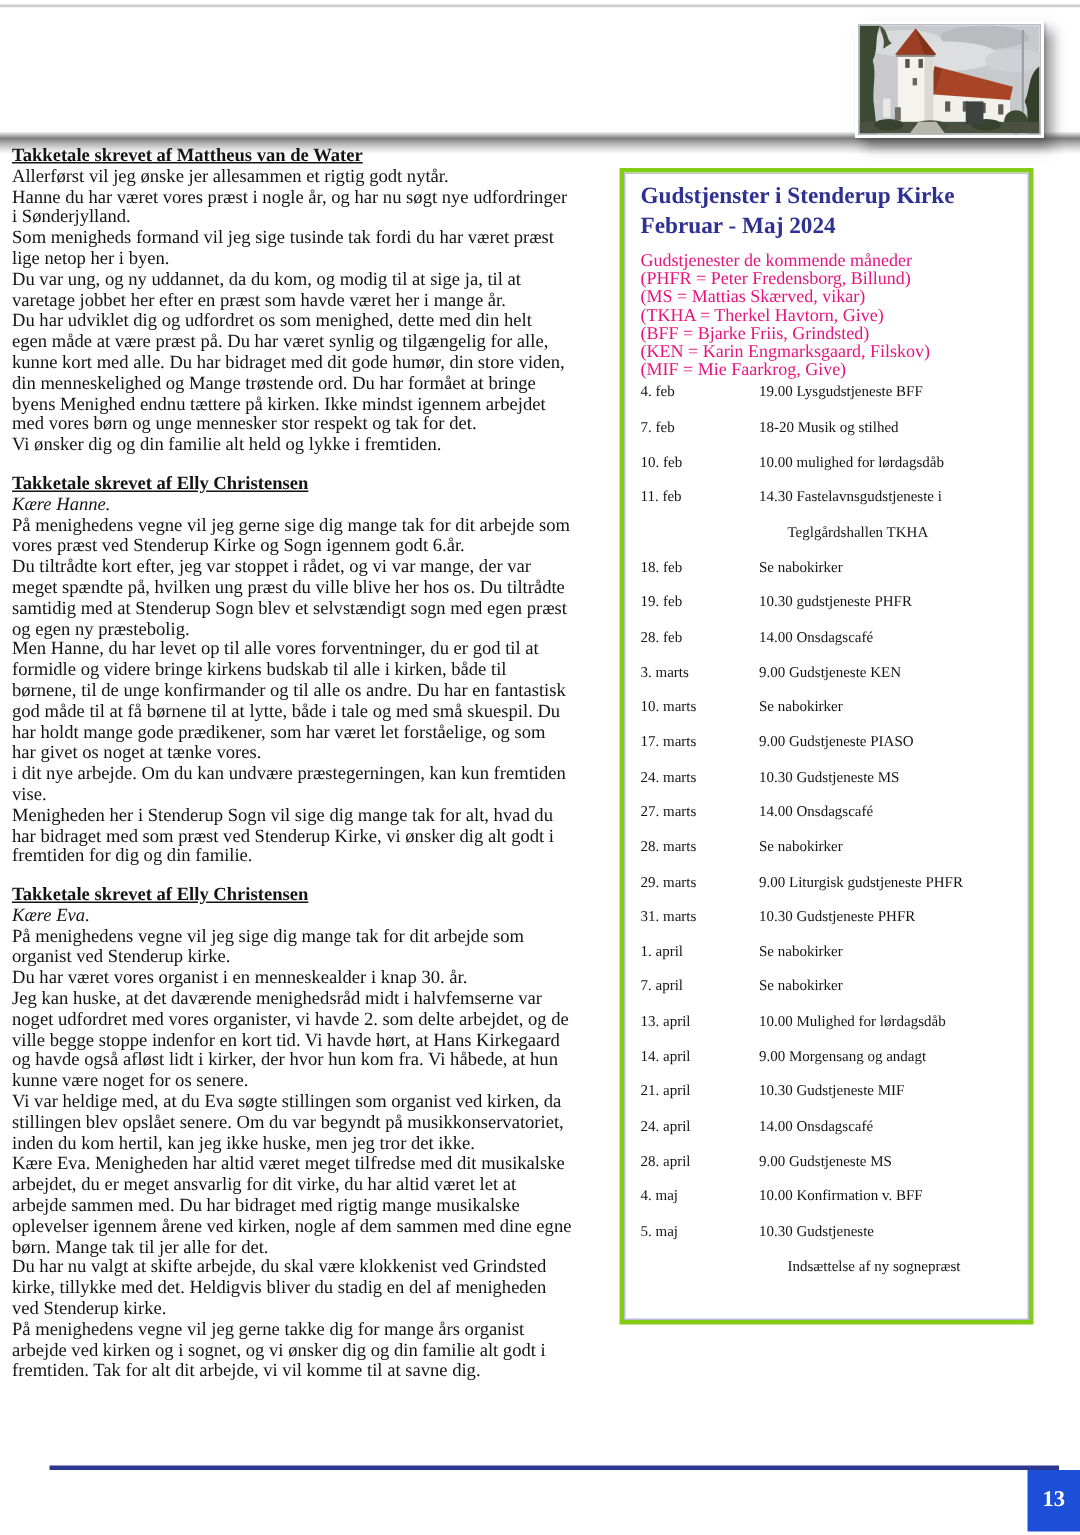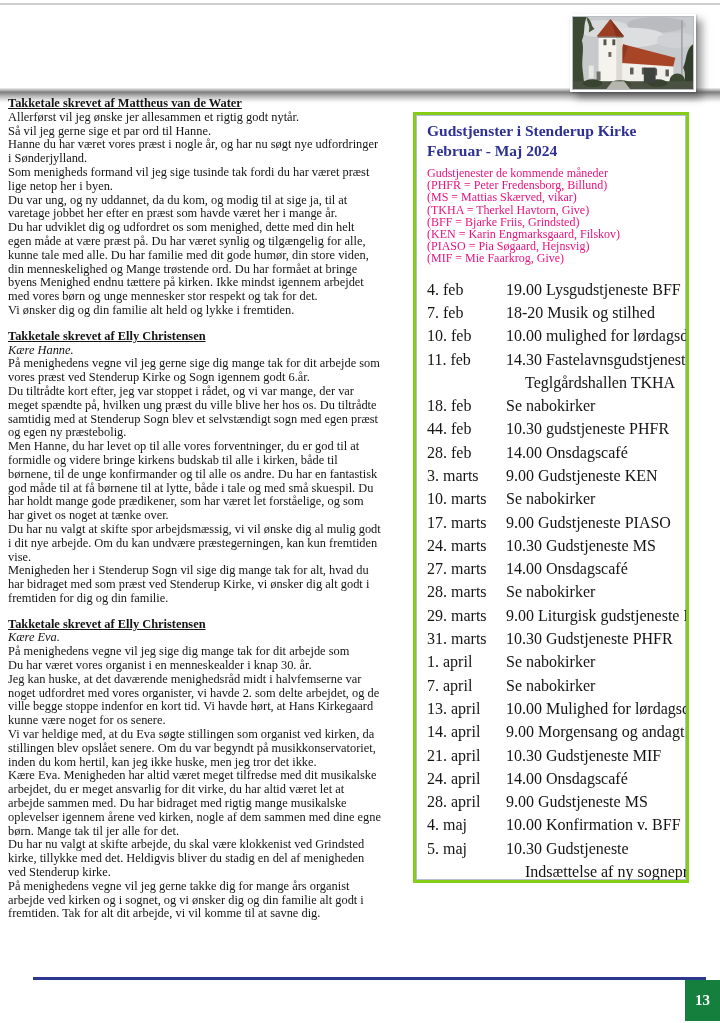--- a/index.html
+++ b/index.html
@@ -33,29 +33,29 @@
   
   .services-box{
     position:absolute;left:413px;top:112px;width:276px;height:771px;
     border:3px solid #84cc16;box-sizing:border-box;
     box-shadow:inset 0 0 0 1px #b7bcdd;
     padding:6px 4px 0 11px;background:#ffffff;overflow:hidden;
   }
   .box-title{color:#2e3192;font-weight:bold;font-size:15.5px;line-height:20px;white-space:nowrap;}
   .legend{color:#e8127e;font-size:12px;line-height:12.2px;margin-top:6px;}
   .legend div{white-space:nowrap;}
-  .schedule{margin-top:16px;font-size:16px;}
+  .schedule{margin-top:4px;font-size:10px;}
   .srow{display:flex;height:23.3px;align-items:baseline;}
   .sdate{width:79px;flex:none;white-space:nowrap;}
   .sdetail{white-space:nowrap;}
   .srow.indent .sdetail{padding-left:19px;}
   
   .footer-line{position:absolute;left:33px;top:977px;width:673px;height:3px;background:#2c3890;}
   .page-number-box{
-    position:absolute;left:685px;top:980px;width:35px;height:41px;background:#15803d;
+    position:absolute;left:685px;top:980px;width:35px;height:41px;background:#1d4ed8;
     color:#ffffff;font-weight:bold;font-size:15px;text-align:center;line-height:40px;
   }
 </style>
 </head>
 <body>
 
 <div class="header-top-line"></div>
 <div class="header-band"></div>
 <div class="header-shadow"></div>
 
@@ -98,30 +98,29 @@
   </svg>
 </div>
 
 <div class="main-text">
 
   <div class="article">
     <div class="article-heading">Takketale skrevet af Mattheus van de Water</div>
     <div>
 
     <div class="tline">Allerførst vil jeg ønske jer allesammen et rigtig godt nytår.</div>
-        <div class="tline">Så vil jeg gerne sige et par ord til Hanne.</div>
         <div class="tline">Hanne du har været vores præst i nogle år, og har nu søgt nye udfordringer</div>
         <div class="tline">i Sønderjylland.</div>
         <div class="tline">Som menigheds formand vil jeg sige tusinde tak fordi du har været præst</div>
         <div class="tline">lige netop her i byen.</div>
         <div class="tline">Du var ung, og ny uddannet, da du kom, og modig til at sige ja, til at</div>
         <div class="tline">varetage jobbet her efter en præst som havde været her i mange år.</div>
         <div class="tline">Du har udviklet dig og udfordret os som menighed, dette med din helt</div>
         <div class="tline">egen måde at være præst på. Du har været synlig og tilgængelig for alle,</div>
-        <div class="tline">kunne tale med alle. Du har familie med dit gode humør, din store viden,</div>
+        <div class="tline">kunne kort med alle. Du har bidraget med dit gode humør, din store viden,</div>
         <div class="tline">din menneskelighed og Mange trøstende ord. Du har formået at bringe</div>
         <div class="tline">byens Menighed endnu tættere på kirken. Ikke mindst igennem arbejdet</div>
         <div class="tline">med vores børn og unge mennesker stor respekt og tak for det.</div>
         <div class="tline">Vi ønsker dig og din familie alt held og lykke i fremtiden.</div>
       </div>
   </div>
 
   <div class="article">
     <div class="article-heading">Takketale skrevet af Elly Christensen</div>
     <div class="article-sub">Kære Hanne.</div>
@@ -131,40 +130,41 @@
         <div class="tline">vores præst ved Stenderup Kirke og Sogn igennem godt 6.år.</div>
         <div class="tline">Du tiltrådte kort efter, jeg var stoppet i rådet, og vi var mange, der var</div>
         <div class="tline">meget spændte på, hvilken ung præst du ville blive her hos os. Du tiltrådte</div>
         <div class="tline">samtidig med at Stenderup Sogn blev et selvstændigt sogn med egen præst</div>
         <div class="tline">og egen ny præstebolig.</div>
         <div class="tline">Men Hanne, du har levet op til alle vores forventninger, du er god til at</div>
         <div class="tline">formidle og videre bringe kirkens budskab til alle i kirken, både til</div>
         <div class="tline">børnene, til de unge konfirmander og til alle os andre. Du har en fantastisk</div>
         <div class="tline">god måde til at få børnene til at lytte, både i tale og med små skuespil. Du</div>
         <div class="tline">har holdt mange gode prædikener, som har været let forståelige, og som</div>
-        <div class="tline">har givet os noget at tænke over.</div>
-        <div class="tline">Du har nu valgt at skifte spor arbejdsmæssig, vi vil ønske dig al mulig godt</div>
+        <div class="tline">har givet os noget at tænke vores.</div>
         <div class="tline">i dit nye arbejde. Om du kan undvære præstegerningen, kan kun fremtiden</div>
         <div class="tline">vise.</div>
         <div class="tline">Menigheden her i Stenderup Sogn vil sige dig mange tak for alt, hvad du</div>
         <div class="tline">har bidraget med som præst ved Stenderup Kirke, vi ønsker dig alt godt i</div>
         <div class="tline">fremtiden for dig og din familie.</div>
       </div>
   </div>
 
   <div class="article">
     <div class="article-heading">Takketale skrevet af Elly Christensen</div>
     <div class="article-sub">Kære Eva.</div>
     <div>
 
     <div class="tline">På menighedens vegne vil jeg sige dig mange tak for dit arbejde som</div>
+        <div class="tline">organist ved Stenderup kirke.</div>
         <div class="tline">Du har været vores organist i en menneskealder i knap 30. år.</div>
         <div class="tline">Jeg kan huske, at det daværende menighedsråd midt i halvfemserne var</div>
         <div class="tline">noget udfordret med vores organister, vi havde 2. som delte arbejdet, og de</div>
         <div class="tline">ville begge stoppe indenfor en kort tid. Vi havde hørt, at Hans Kirkegaard</div>
+        <div class="tline">og havde også afløst lidt i kirker, der hvor hun kom fra. Vi håbede, at hun</div>
         <div class="tline">kunne være noget for os senere.</div>
         <div class="tline">Vi var heldige med, at du Eva søgte stillingen som organist ved kirken, da</div>
         <div class="tline">stillingen blev opslået senere. Om du var begyndt på musikkonservatoriet,</div>
         <div class="tline">inden du kom hertil, kan jeg ikke huske, men jeg tror det ikke.</div>
         <div class="tline">Kære Eva. Menigheden har altid været meget tilfredse med dit musikalske</div>
         <div class="tline">arbejdet, du er meget ansvarlig for dit virke, du har altid været let at</div>
         <div class="tline">arbejde sammen med. Du har bidraget med rigtig mange musikalske</div>
         <div class="tline">oplevelser igennem årene ved kirken, nogle af dem sammen med dine egne</div>
         <div class="tline">børn. Mange tak til jer alle for det.</div>
         <div class="tline">Du har nu valgt at skifte arbejde, du skal være klokkenist ved Grindsted</div>
@@ -184,21 +184,20 @@
 
   <div class="legend">
     <div>Gudstjenester de kommende måneder</div>
     <div>
 
     <div>(PHFR = Peter Fredensborg, Billund)</div>
         <div>(MS = Mattias Skærved, vikar)</div>
         <div>(TKHA = Therkel Havtorn, Give)</div>
         <div>(BFF = Bjarke Friis, Grindsted)</div>
         <div>(KEN = Karin Engmarksgaard, Filskov)</div>
-        <div>(PIASO = Pia Søgaard, Hejnsvig)</div>
         <div>(MIF = Mie Faarkrog, Give)</div>
       </div>
   </div>
 
   <div class="schedule">
 
       <div class="srow">
         <span class="sdate">4. feb</span>
         <span class="sdetail">19.00 Lysgudstjeneste BFF</span>
       </div>
@@ -222,21 +221,21 @@
         <span class="sdate"></span>
         <span class="sdetail">Teglgårdshallen TKHA</span>
       </div>
 
       <div class="srow">
         <span class="sdate">18. feb</span>
         <span class="sdetail">Se nabokirker</span>
       </div>
 
       <div class="srow">
-        <span class="sdate">44. feb</span>
+        <span class="sdate">19. feb</span>
         <span class="sdetail">10.30 gudstjeneste PHFR</span>
       </div>
 
       <div class="srow">
         <span class="sdate">28. feb</span>
         <span class="sdetail">14.00 Onsdagscafé</span>
       </div>
 
       <div class="srow">
         <span class="sdate">3. marts</span>

